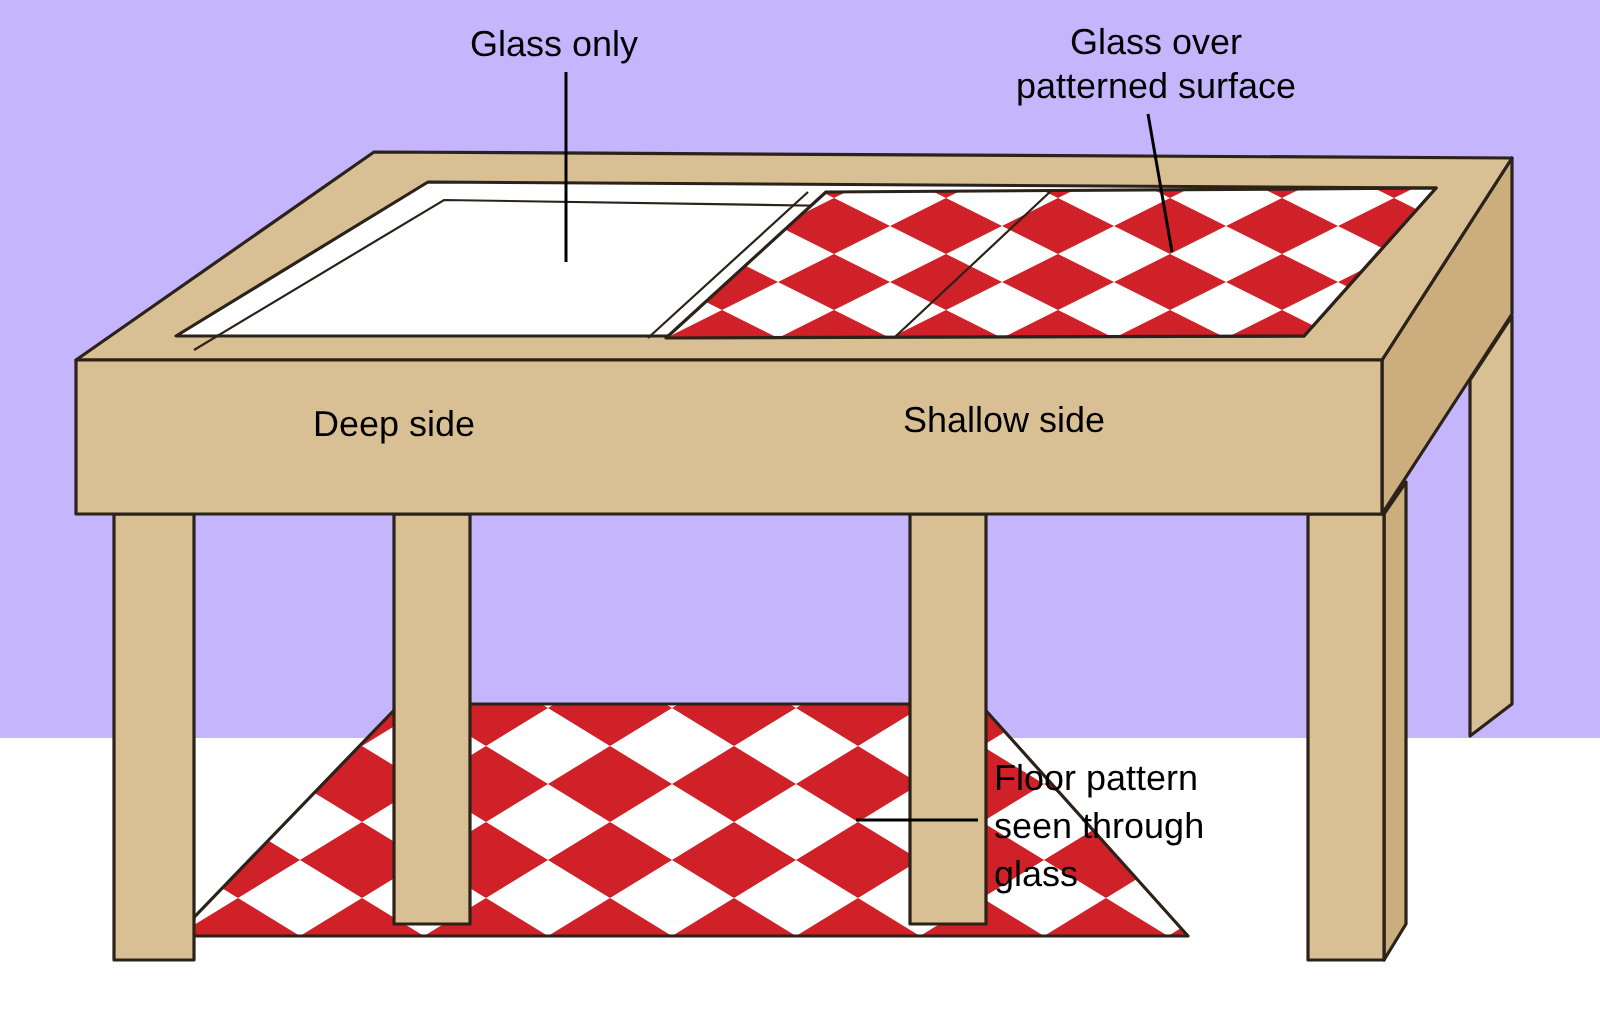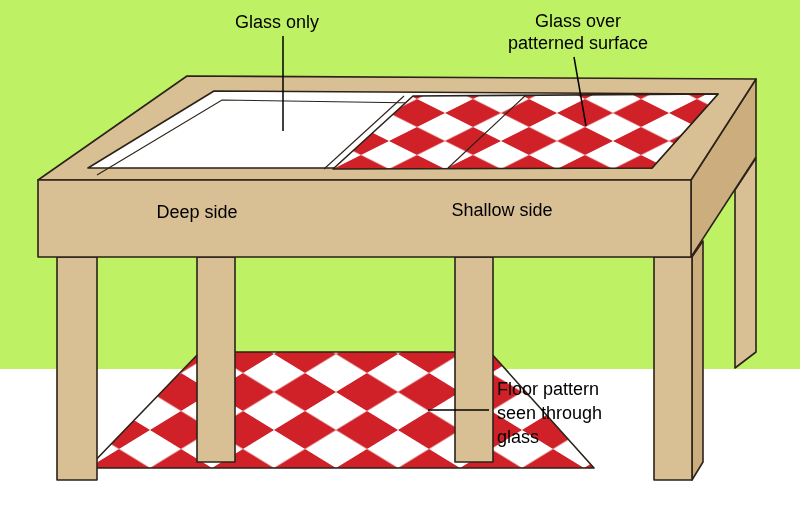--- a/index.html
+++ b/index.html
@@ -1,16 +1,16 @@
 <!DOCTYPE html>
 <html><head>
 <meta charset="utf-8">
 <style>
   html,body{margin:0;padding:0;background:#ffffff;width:800px;height:515px;overflow:hidden;}
-  .stage{position:relative;width:800px;height:369px;background:#bef264;}
+  .stage{position:relative;width:800px;height:369px;background:#c4b5fd;}
   svg{display:block;}
   .outline{stroke:#2b2219;stroke-width:1.6;stroke-linejoin:round;}
   .thin{stroke:#2b2219;stroke-width:1.1;fill:none;}
   .leader{stroke:#000000;stroke-width:1.5;fill:none;}
   text{font-family:"Liberation Sans", sans-serif;font-size:18px;fill:#000000;}
 </style>
 </head>
 <body>
 
 <div class="stage">

